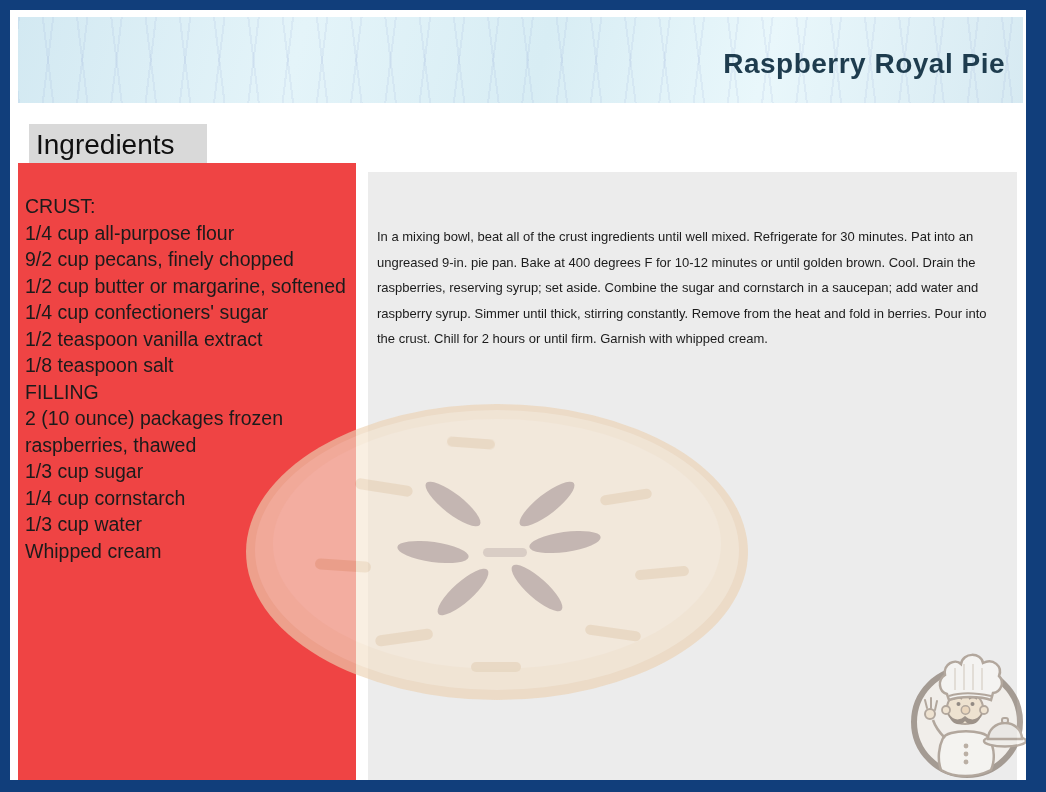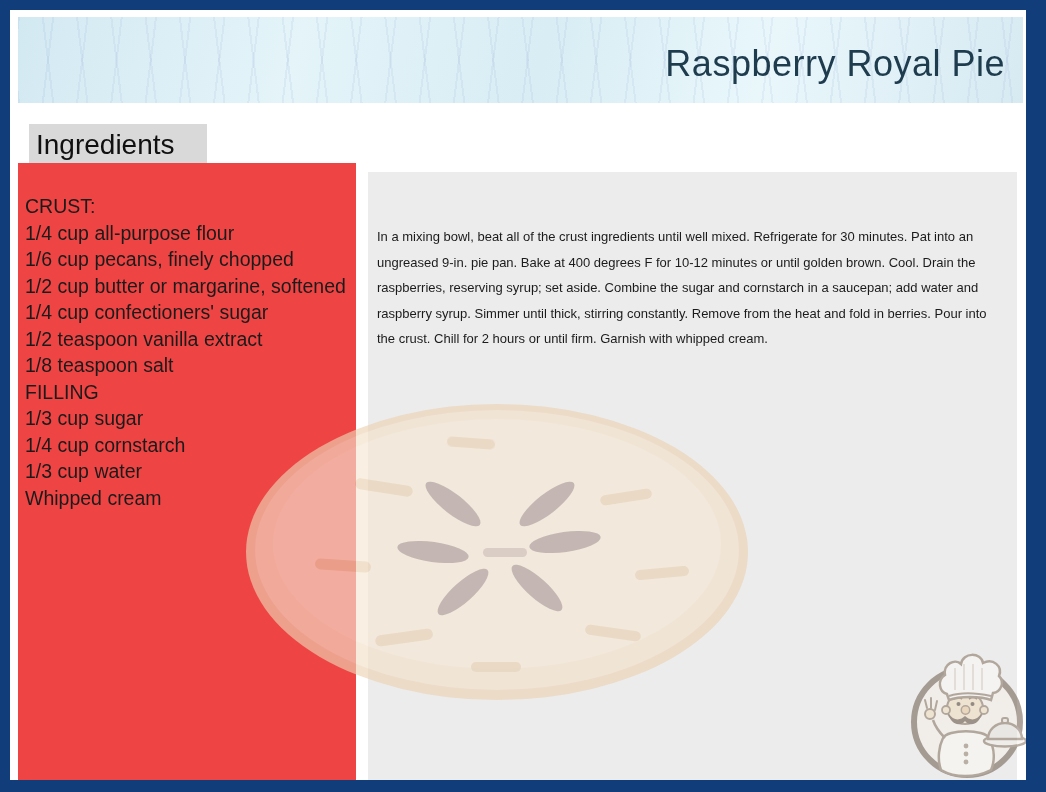--- a/index.html
+++ b/index.html
@@ -24,21 +24,21 @@
     position:absolute; left:8px; top:7px;
     width:1005px; height:86px;
     background:
       repeating-linear-gradient(97deg, rgba(140,160,210,0.12) 0 2px, rgba(0,0,0,0) 2px 34px),
       repeating-linear-gradient(83deg, rgba(140,160,210,0.12) 0 2px, rgba(0,0,0,0) 2px 34px),
       linear-gradient(105deg, #d3e9f2 0%, #e4f4f9 28%, #d8edf4 52%, #e9f7fb 74%, #d7eaf2 100%);
     display:flex; align-items:center; justify-content:flex-end;
     padding-right:18px; padding-top:8px;
   }
   .title {
-    font-size:36px; font-weight:400; letter-spacing:0.5px;
+    font-size:28px; font-weight:700; letter-spacing:0.5px;
     color:#1e3c4e;
   }
 
   
   .tab {
     position:absolute; height:41px;
     display:flex; align-items:center;
     font-size:28px; color:#101010;
     padding-left:7px;
     margin-left:11px;
@@ -90,26 +90,27 @@
     <div class="title">Raspberry Royal Pie</div>
   </div>
 
   <div class="tab tab-ingredients">
     <span>Ingredients</span>
   </div>
   <div class="panel panel-ingredients">
     <ul class="ingredient-list">
       <li>CRUST:</li>
       <li>1/4 cup all-purpose flour</li>
-      <li>1/6 cup pecans, finely chopped</li>
+      <li>9/2 cup pecans, finely chopped</li>
       <li>1/2 cup butter or margarine, softened</li>
       <li>1/4 cup confectioners' sugar</li>
       <li>1/2 teaspoon vanilla extract</li>
       <li>1/8 teaspoon salt</li>
       <li>FILLING</li>
+      <li>2 (10 ounce) packages frozen raspberries, thawed</li>
       <li>1/3 cup sugar</li>
       <li>1/4 cup cornstarch</li>
       <li>1/3 cup water</li>
       <li>Whipped cream</li>
     </ul>
   </div>
 
   <div class="panel panel-directions">
     <p class="directions-text">In a mixing bowl, beat all of the crust ingredients until well mixed. Refrigerate for 30 minutes. Pat into an ungreased 9-in. pie pan. Bake at 400 degrees F for 10-12 minutes or until golden brown. Cool. Drain the raspberries, reserving syrup; set aside. Combine the sugar and cornstarch in a saucepan; add water and raspberry syrup. Simmer until thick, stirring constantly. Remove from the heat and fold in berries. Pour into the crust. Chill for 2 hours or until firm. Garnish with whipped cream.</p>
   </div>

